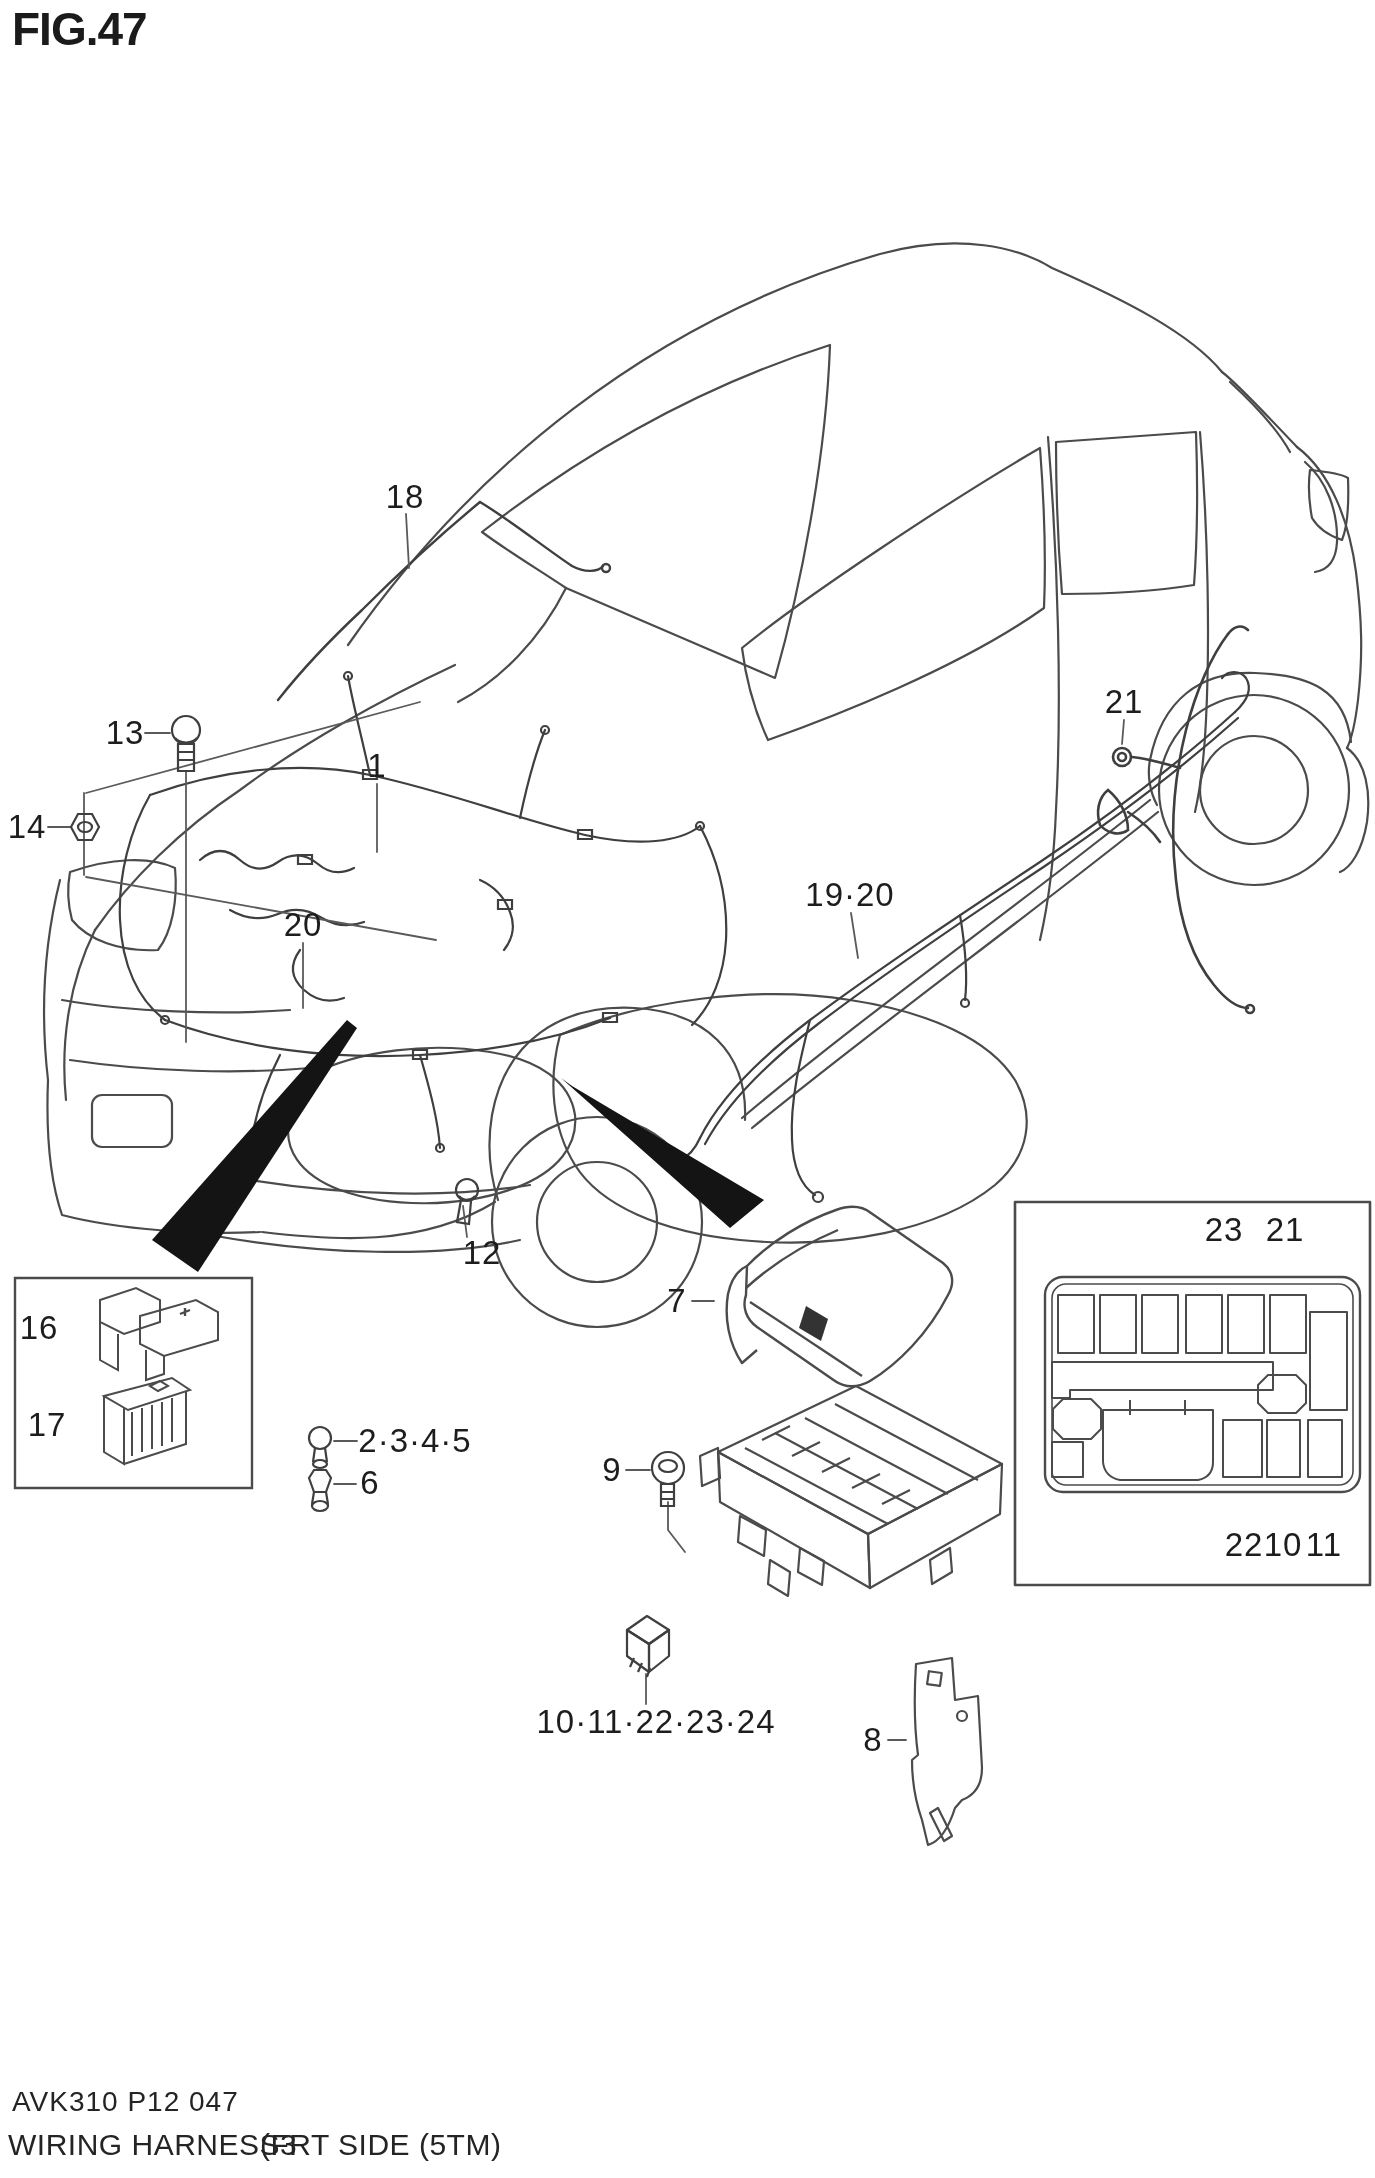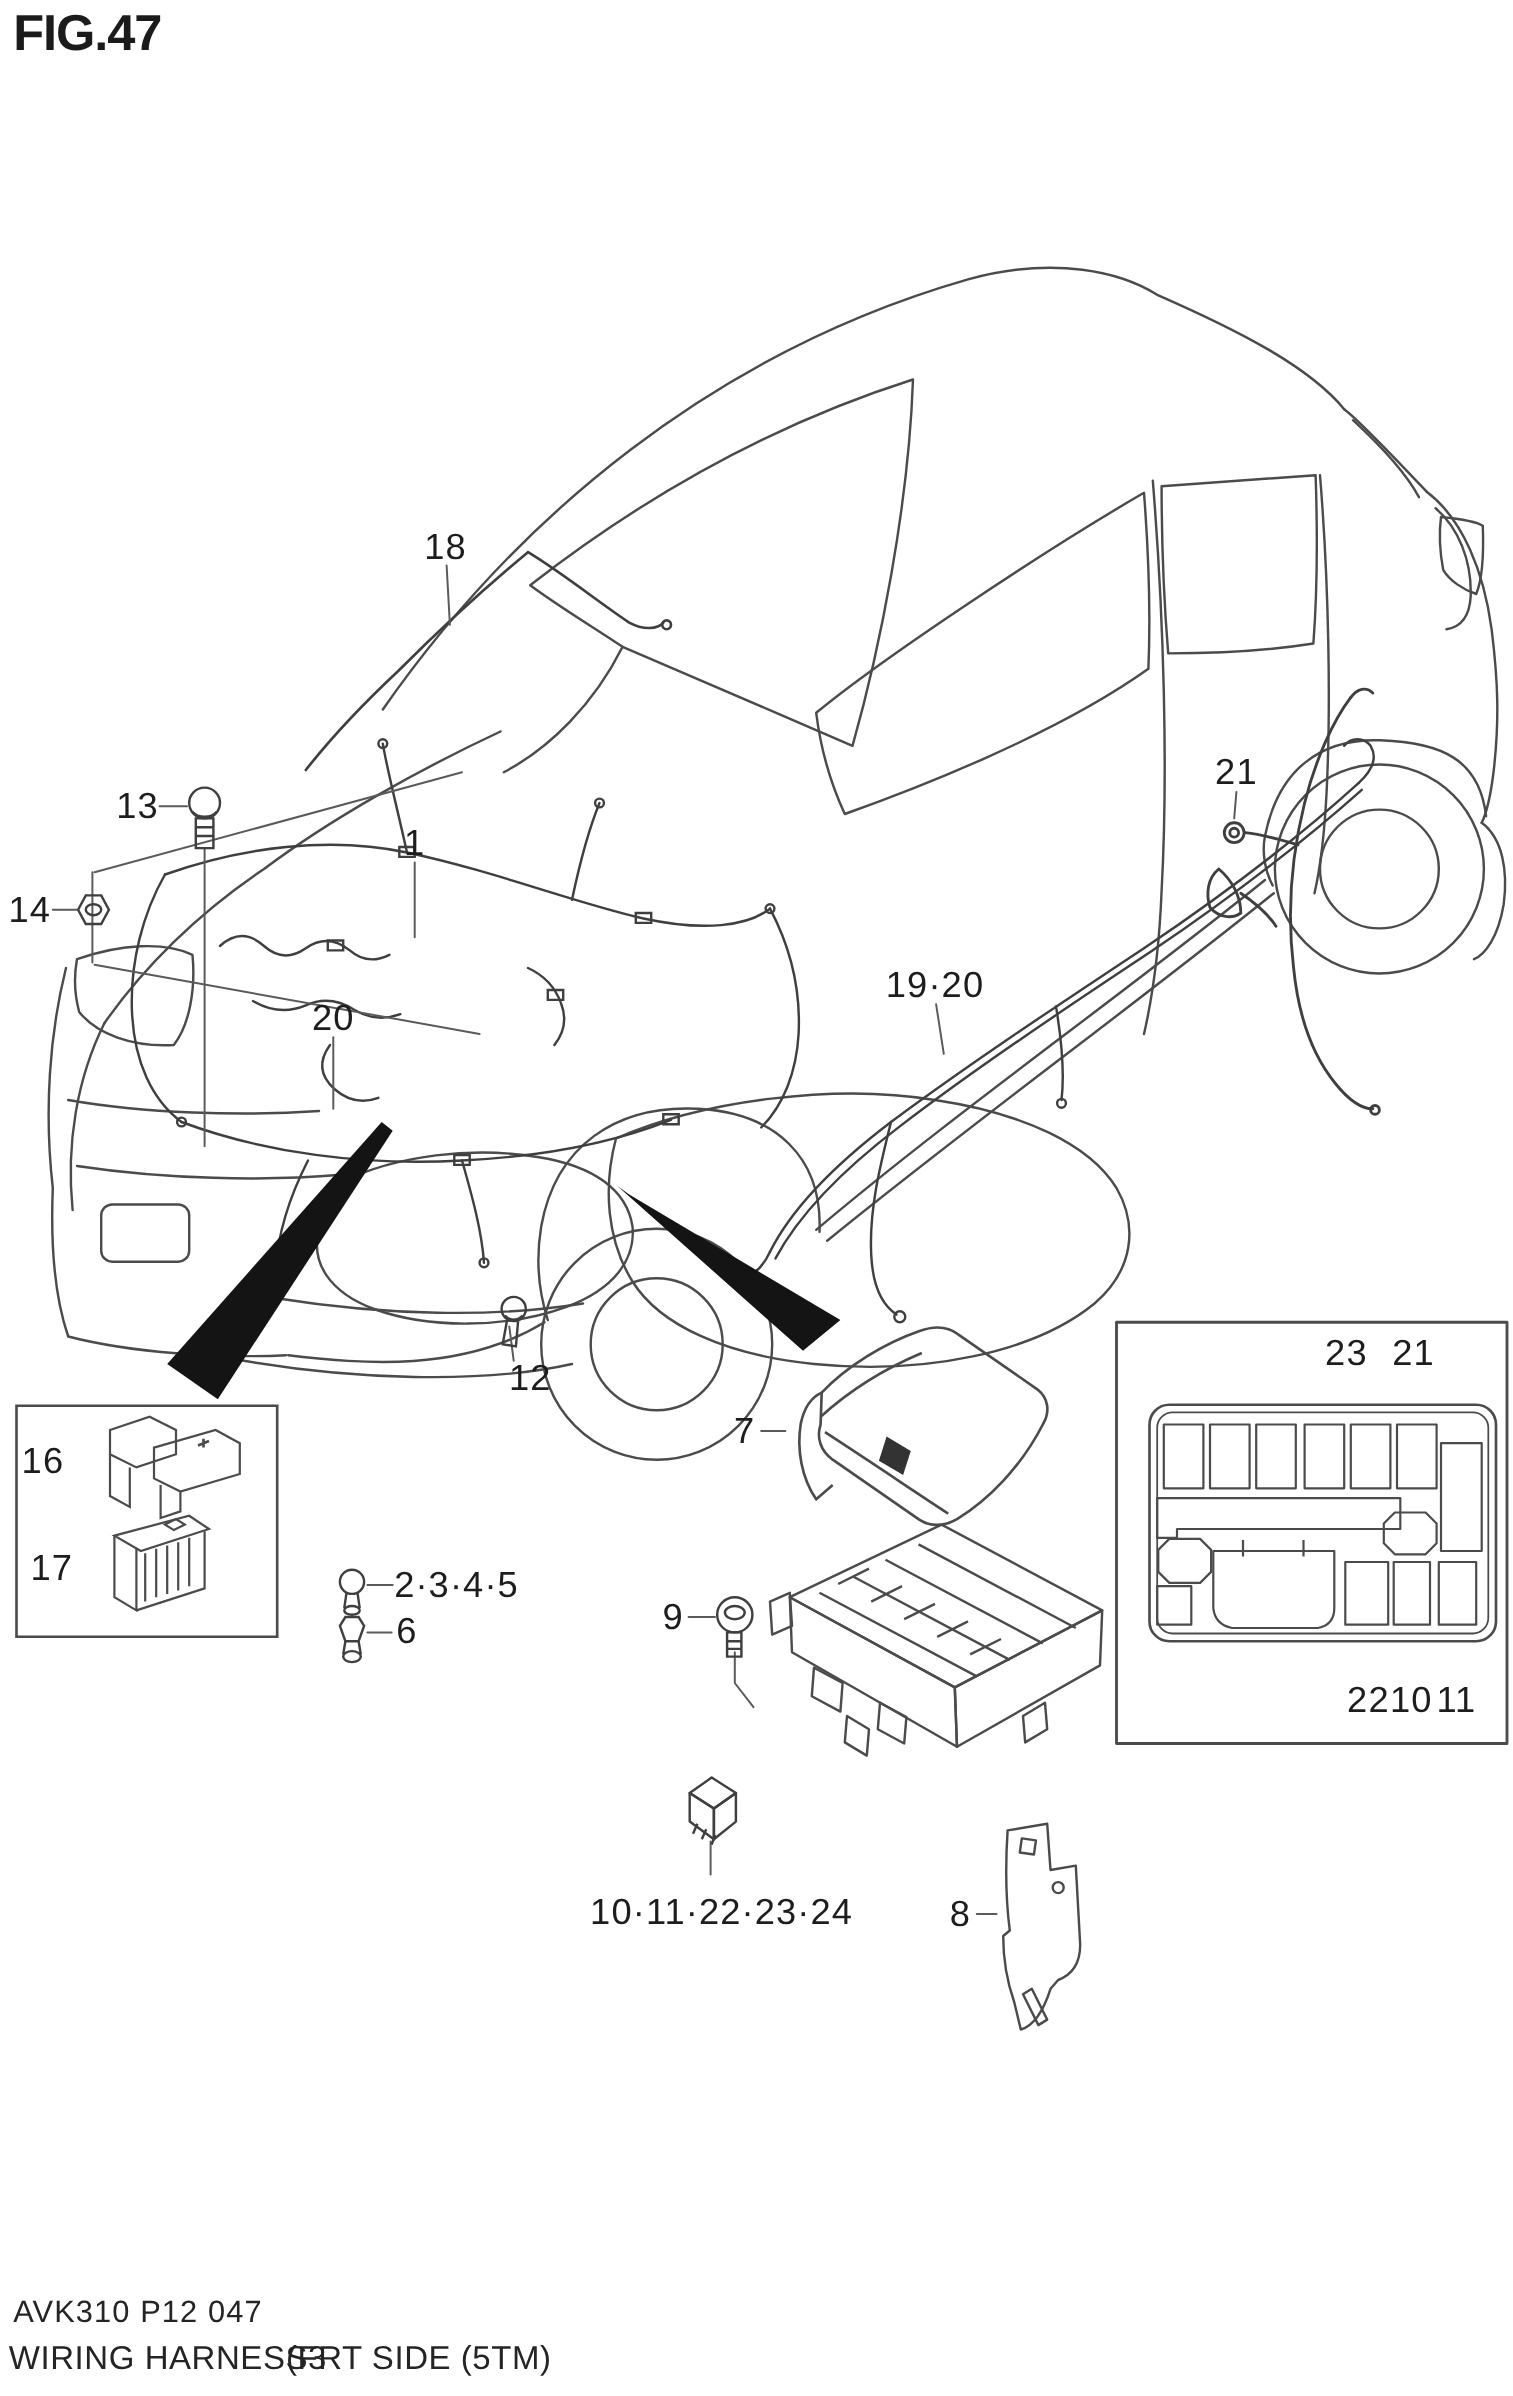--- a/index.html
+++ b/index.html
@@ -293,21 +293,21 @@
       <div class="callout" style="left: 303px; top: 925px;">20</div>
       <div class="callout" style="left: 1124px; top: 702px;">21</div>
       <div class="callout" style="left: 850px; top: 895px;">19·20</div>
       <div class="callout" style="left: 482px; top: 1253px;">12</div>
       <div class="callout" style="left: 39px; top: 1328px;">16</div>
       <div class="callout" style="left: 47px; top: 1425px;">17</div>
       <div class="callout" style="left: 415px; top: 1441px;">2·3·4·5</div>
       <div class="callout" style="left: 370px; top: 1483px;">6</div>
       <div class="callout" style="left: 612px; top: 1470px;">9</div>
       <div class="callout" style="left: 677px; top: 1301px;">7</div>
-      <div class="callout" style="left: 656px; top: 1722px; margin-top: 16px;">10·11·22·23·24</div>
+      <div class="callout" style="left: 656px; top: 1722px;">10·11·22·23·24</div>
       <div class="callout" style="left: 873px; top: 1740px;">8</div>
       <div class="callout" style="left: 1204px; top: 1230px; margin-left: 20px;">23</div>
       <div class="callout" style="left: 1285px; top: 1230px;">21</div>
       <div class="callout" style="left: 1244px; top: 1545px;">22</div>
       <div class="callout" style="left: 1283px; top: 1545px;">10</div>
       <div class="callout" style="left: 1324px; top: 1545px;">11</div>
     </div>
 
   <div class="footer-code">AVK310 P12 047</div>
   <div class="footer-caption">

